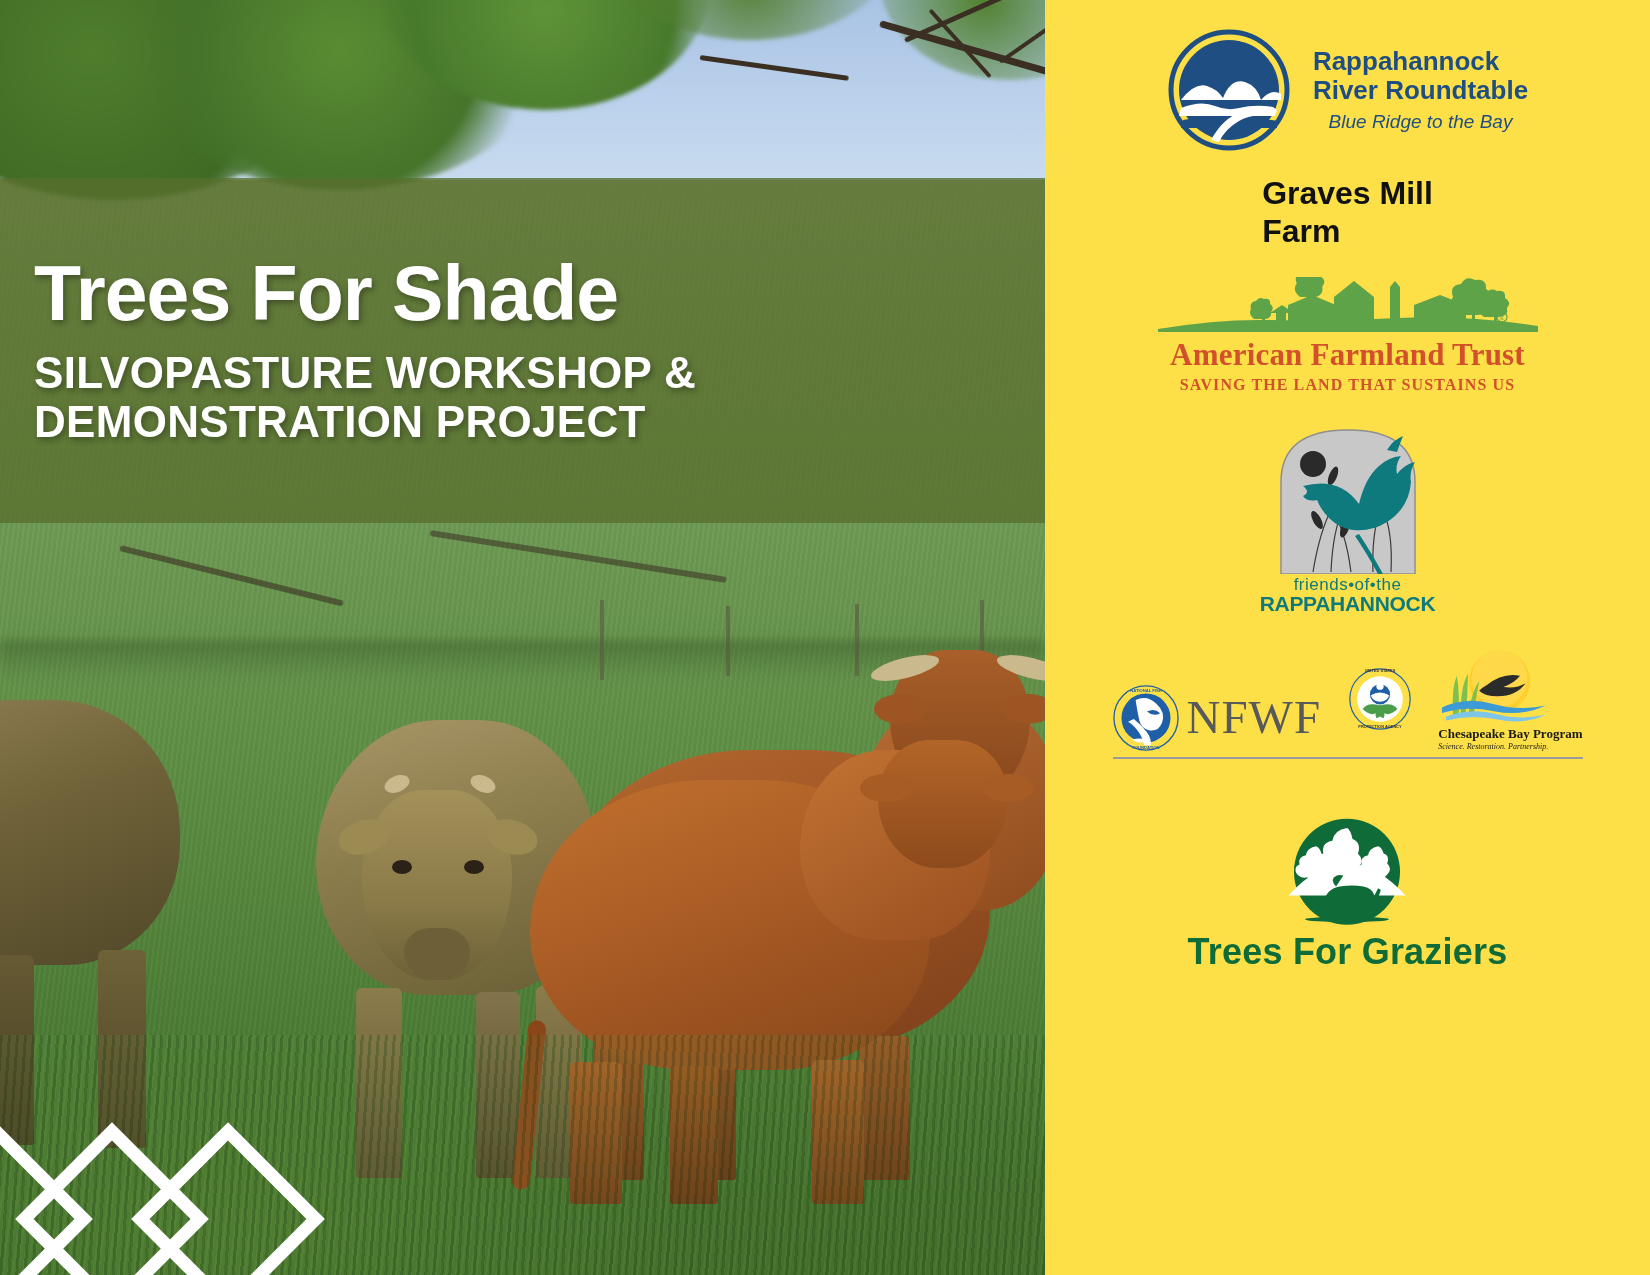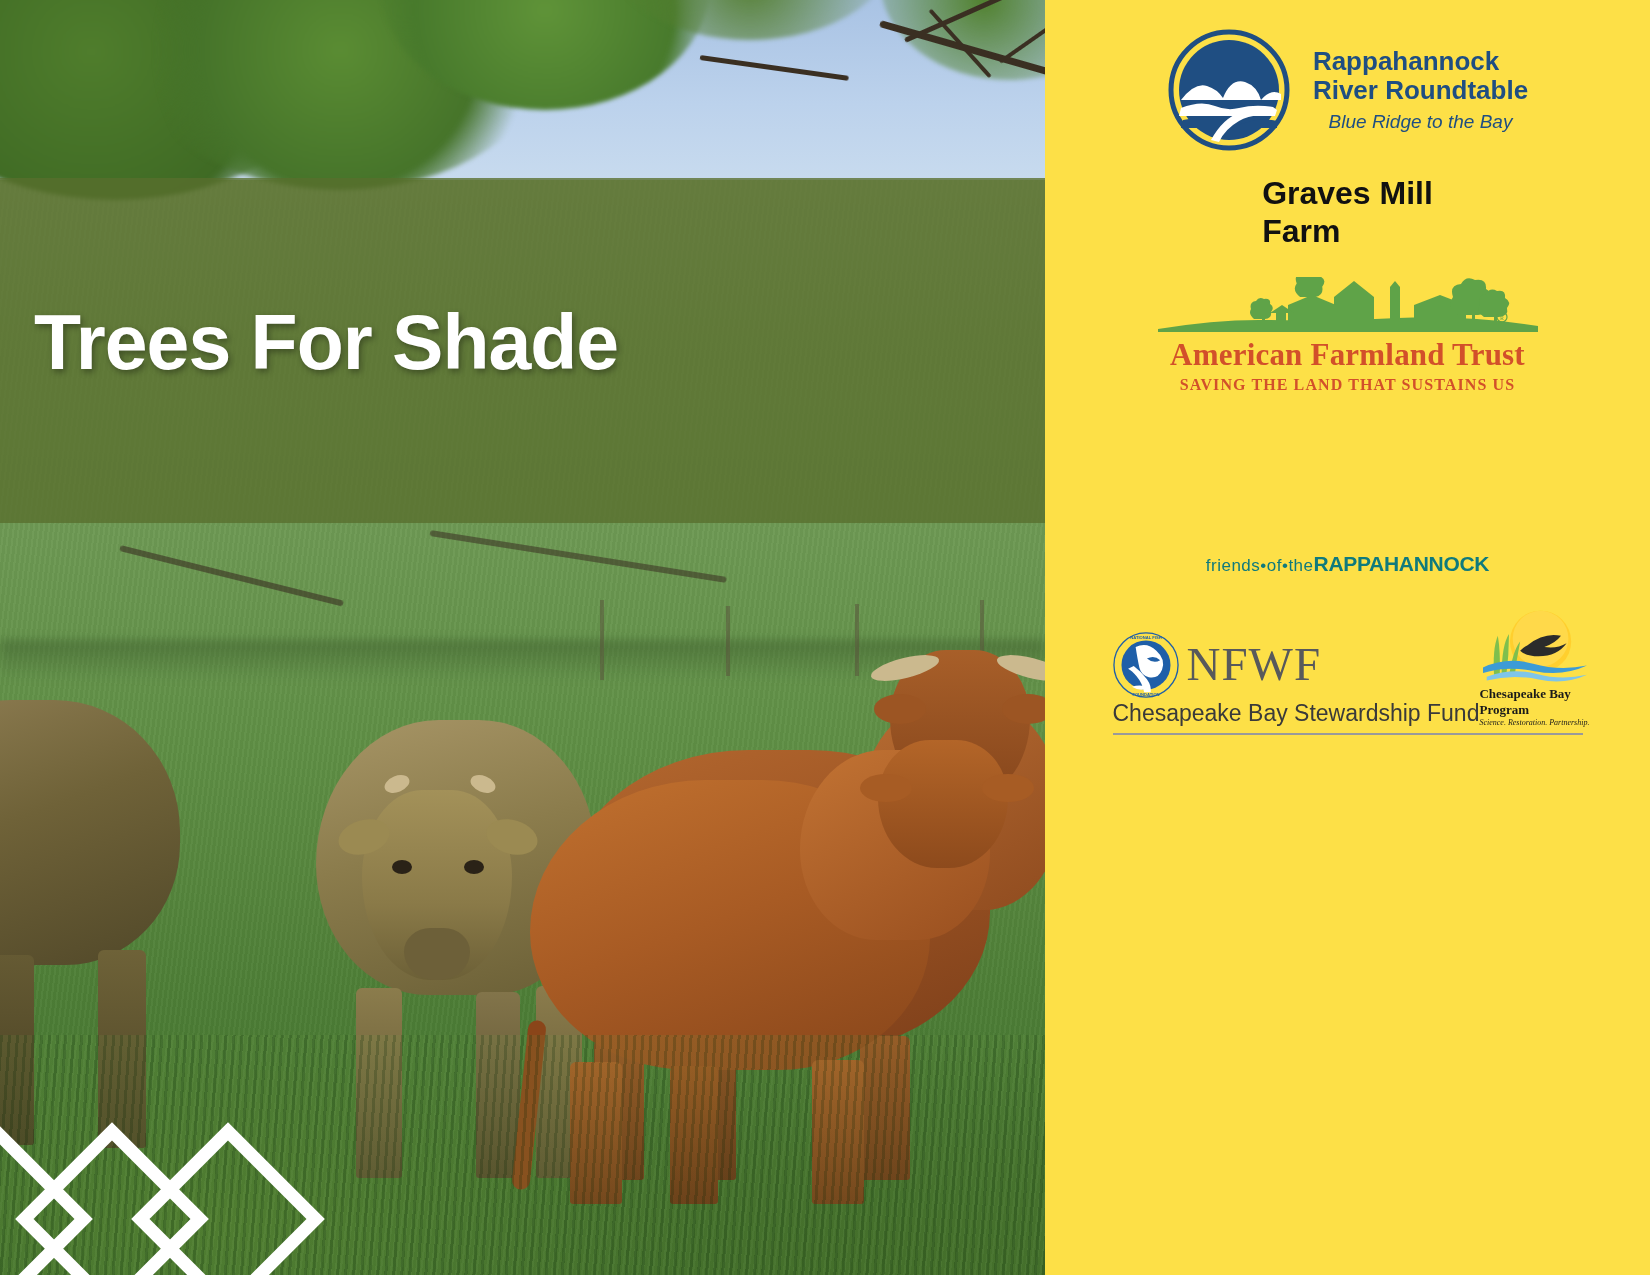--- a/index.html
+++ b/index.html
@@ -78,21 +78,21 @@
   #gmf{margin-top:14px;color:#111;font-size:32px;font-weight:700;line-height:1.2;}
 
   
   #aft{margin-top:26px;width:380px;flex-direction:column;}
   #aft .aft-name{color:#d2502a;font-family:"Liberation Serif",serif;font-weight:700;
        font-size:31px;letter-spacing:.2px;margin-top:2px;}
   #aft .aft-tag{color:#d2502a;font-family:"Liberation Serif",serif;font-weight:700;
        font-size:16px;letter-spacing:1.1px;margin-top:3px;}
 
   
-  #fotr{margin-top:30px;width:150px;align-items:flex-end;}
+  #fotr{margin-top:30px;width:150px;flex-direction:column;}
   #fotr .fr1{color:#0f7a7d;font-size:17px;letter-spacing:.5px;line-height:1;margin-top:2px;}
   #fotr .fr2{color:#0f7a7d;font-size:21px;font-weight:700;letter-spacing:-.3px;line-height:1;}
 
   
   #funders{margin-top:34px;width:470px;border-bottom:2px solid #9a9a9a;padding-bottom:6px;
        display:flex;align-items:flex-end;justify-content:space-between;}
   #funders .nfwf-wrap{display:flex;flex-direction:column;align-items:flex-start;}
   #funders .nfwf-top{display:flex;align-items:center;}
   #funders .nfwf-letters{font-family:"Liberation Serif",serif;font-size:47px;color:#58595b;
        letter-spacing:1px;line-height:.95;margin-left:8px;}
@@ -180,20 +180,21 @@
       <div class="leg" style="left:282px;top:310px;width:52px;height:144px;background:linear-gradient(180deg,#a65b25,#743b17);"></div>
       <div class="leg" style="left:-10px;top:270px;width:18px;height:170px;background:#8a4519;border-radius:10px;transform:rotate(6deg);"></div>
     </div>
 
     <div style="position:absolute;left:0;bottom:0;width:1045px;height:240px;
       background:repeating-linear-gradient(94deg, rgba(40,78,26,.30) 0 3px, rgba(120,170,75,.12) 3px 8px);"></div>
 
     <div class="headline-band"></div>
     <div class="headline-wrap">
       <div id="title">Trees For Shade</div>
+      <div id="subtitle">SILVOPASTURE WORKSHOP &amp; DEMONSTRATION PROJECT</div>
     </div>
 
     <div class="details">
     </div>
 
     <svg id="diamonds" viewBox="0 0 430 180" preserveAspectRatio="none">
       <g fill="none" stroke="#ffffff" stroke-width="13">
         <rect x="-46" y="56" width="124" height="124" transform="rotate(45 16 118)"></rect>
         <rect x="70" y="56" width="124" height="124" transform="rotate(45 132 118)"></rect>
         <rect x="186" y="56" width="124" height="124" transform="rotate(45 248 118)"></rect>
@@ -289,21 +290,20 @@
             <circle cx="35" cy="35" r="26" fill="#1f5fa8"></circle>
             <path d="M24 16 q12 -6 22 4 q10 9 6 20 q-4 10 -14 8 q-8 -2 -10 -10 q-2 -9 -4 -22 z" fill="#ffffff"></path>
             <path d="M22 36 q8 6 14 14 q5 7 4 14 l-7 0 q-2 -10 -8 -17 q-5 -6 -9 -8 z" fill="#ffffff"></path>
             <path d="M20 58 q10 -3 18 1 q-8 5 -18 -1 z" fill="#ffffff"></path>
             <path d="M36 28 q8 -4 14 2 q-7 4 -14 -2 z" fill="#1f5fa8"></path>
             <text x="35" y="7" text-anchor="middle" font-size="4.4" fill="#1f5fa8" font-family="Liberation Sans, sans-serif" font-weight="700">NATIONAL FISH</text>
             <text x="35" y="68" text-anchor="middle" font-size="4.4" fill="#1f5fa8" font-family="Liberation Sans, sans-serif" font-weight="700">FOUNDATION</text>
           </svg>
           <div class="nfwf-letters">NFWF</div>
         </div>
-        <div class="nfwf-sub">Chesapeake Bay Stewardship Fund</div>
       </div>
 
       <svg viewBox="0 0 70 70" width="64" height="64" style="margin-bottom:20px;">
         <circle cx="35" cy="35" r="33" fill="none" stroke="#1f5fa8" stroke-width="1.3"></circle>
         <circle cx="35" cy="35" r="25" fill="#ffffff"></circle>
         <circle cx="35" cy="30" r="11" fill="#1f5fa8"></circle>
         <path d="M25 31 q10 -6 20 0 q-2 7 -10 7 q-8 0 -10 -7 z" fill="#ffffff"></path>
         <circle cx="35" cy="21" r="4" fill="#ffffff"></circle>
         <path d="M35 42 q-14 -4 -19 4 q10 10 19 2 z" fill="#4a9e4a"></path>
         <path d="M35 42 q14 -4 19 4 q-10 10 -19 2 z" fill="#4a9e4a"></path>
@@ -324,15 +324,33 @@
           </g>
           <path d="M52 40 q18 -14 36 -10 q-6 8 -18 12 q14 2 24 -4 q-10 14 -30 14 q-14 0 -20 -6 q4 -4 8 -6 z" fill="#2b2b2b"></path>
           <path d="M4 64 q26 -12 54 -4 q28 8 58 2 q-26 12 -56 6 q-30 -6 -56 2 z" fill="#3c9bd6"></path>
           <path d="M8 74 q28 -10 54 -3 q26 7 54 1 q-24 11 -52 5 q-28 -6 -56 1 z" fill="#7fc5e8"></path>
         </svg>
         <div class="cbp-name">Chesapeake Bay Program</div>
         <div class="cbp-tag">Science. Restoration. Partnership.</div>
       </div>
     </div>
 
+    <div class="logo-block" id="tfg">
+      <svg viewBox="0 0 140 120" width="128" height="110">
+        <path d="M70 4 A58 58 0 0 1 128 62 A58 58 0 0 1 12 62 A58 58 0 0 1 70 4 Z" fill="#0f6b38"></path>
+        <path d="M6 88 q30 -34 64 -34 q34 0 64 34 z" fill="#ffffff"></path>
+        <g fill="#ffffff">
+          <path d="M70 14 q-14 2 -16 14 q-12 2 -10 14 q-10 4 -4 14 q6 8 16 6 l0 14 8 0 0 -14 q12 4 18 -4 q8 -8 0 -16 q4 -12 -6 -16 q-2 -10 -6 -12 z"></path>
+          <path d="M36 34 q-10 2 -11 10 q-9 2 -7 10 q-7 3 -3 10 q5 6 12 4 l0 10 6 0 0 -10 q9 3 13 -3 q6 -6 0 -12 q3 -9 -4 -11 q-2 -7 -6 -8 z"></path>
+          <path d="M104 34 q-10 2 -11 10 q-9 2 -7 10 q-7 3 -3 10 q5 6 12 4 l0 10 6 0 0 -10 q9 3 13 -3 q6 -6 0 -12 q3 -9 -4 -11 q-2 -7 -6 -8 z"></path>
+        </g>
+        <g fill="#0f6b38">
+          <path d="M44 96 q4 -16 18 -18 q14 -2 26 0 q10 2 12 10 l4 -8 3 2 -4 12 q2 10 -4 14 l-2 -12 -4 10 -4 0 2 -12 -18 2 -2 12 -5 0 2 -12 -12 -2 -1 12 -5 0 q-4 -6 -4 -14 z"></path>
+          <path d="M58 78 q-6 -6 -2 -10 q4 -4 10 -2 z"></path>
+          <path d="M96 88 q8 2 10 10 q-4 4 -8 -2 z"></path>
+          <ellipse cx="70" cy="114" rx="46" ry="3"></ellipse>
+        </g>
+      </svg>
+      <div class="tfg-name">Trees For Graziers</div>
+    </div>
 
   </div>
 </div>
 
 </body></html>

